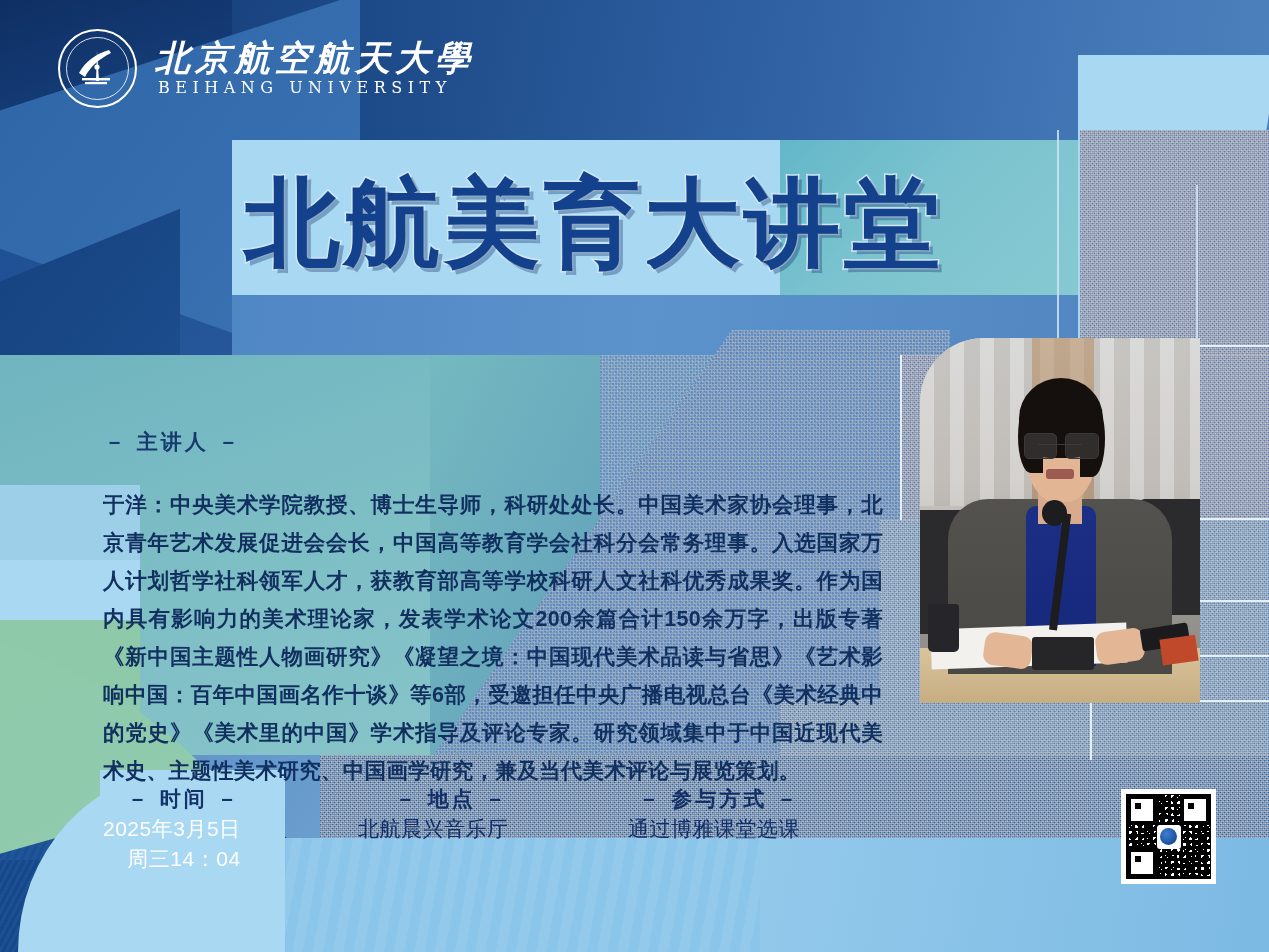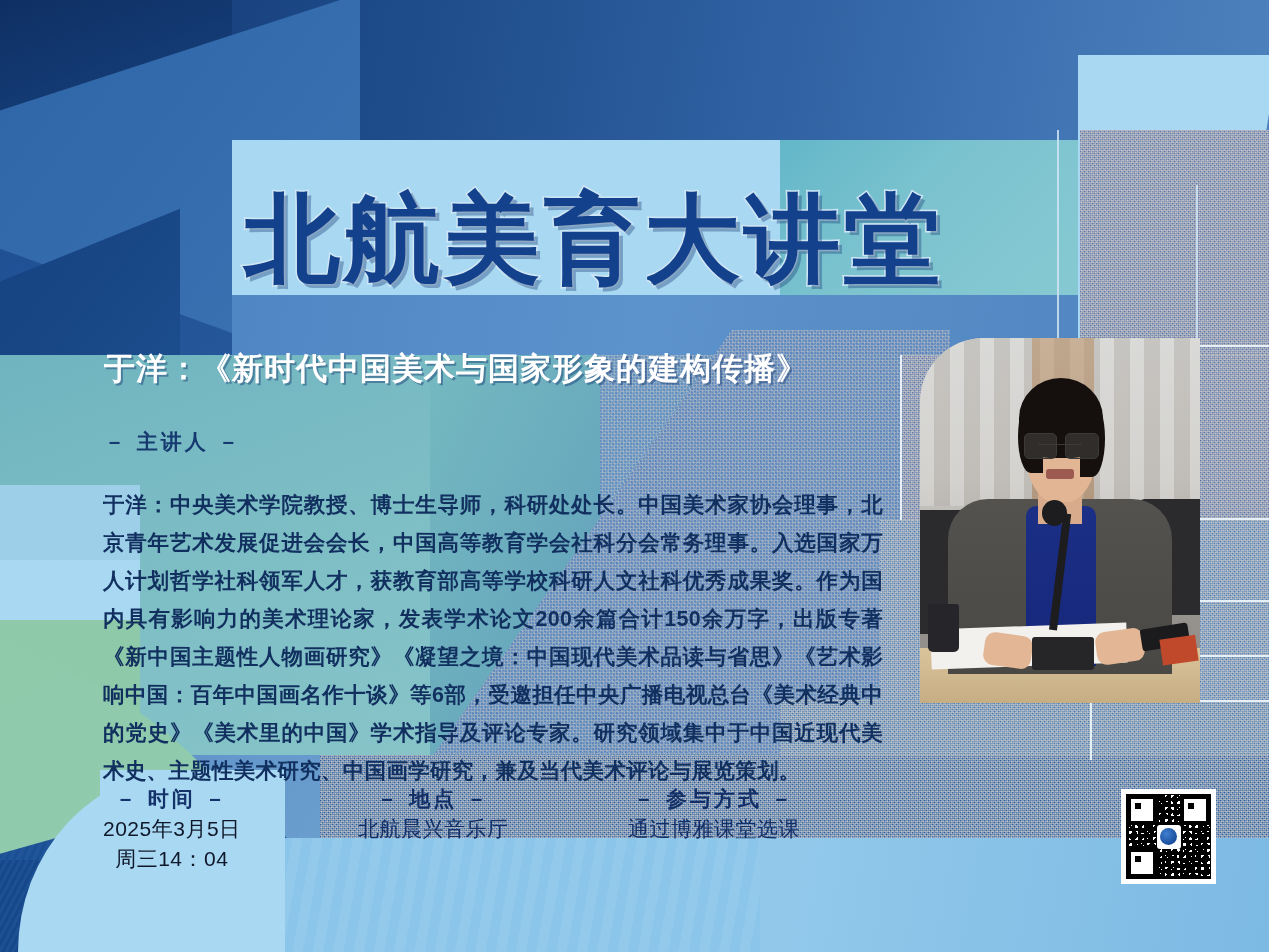--- a/index.html
+++ b/index.html
@@ -147,21 +147,21 @@
   .logo-cn{font-size:35px;font-weight:700;color:#fff;letter-spacing:5px;
     font-family:"DejaVu Serif","Liberation Serif",serif;font-style:italic;line-height:1.05;}
   .logo-en{font-size:16px;color:#fff;letter-spacing:5.5px;
     font-family:"DejaVu Serif","Liberation Serif",serif;padding-left:3px;}
 
   
   .main-title{position:absolute;left:244px;top:170px;font-size:96px;font-weight:700;
     color:#14418c;letter-spacing:4px;line-height:1.1;white-space:nowrap;
     -webkit-text-stroke:3px #cfe6f5;
     paint-order:stroke fill;
-    text-shadow:4px 4px 0 rgba(16,52,110,.35);margin-top:16px;}
+    text-shadow:4px 4px 0 rgba(16,52,110,.35);}
 
   
   .subtitle{position:absolute;left:104px;top:348px;font-size:31px;font-weight:700;color:#ffffff;
     letter-spacing:1px;white-space:nowrap;text-shadow:2px 2px 0 rgba(22,58,112,.45);}
 
   
   .sp-label{position:absolute;left:104px;top:428px;font-size:21px;font-weight:700;color:#163a70;
     letter-spacing:3px;}
 
   
@@ -205,23 +205,23 @@
     transform:rotate(7deg);transform-origin:bottom;}
   .ph-michead{position:absolute;left:43.5%;top:44.5%;width:9%;height:7%;background:#1d1d1f;border-radius:50%;}
   .ph-micbase{position:absolute;left:40%;bottom:9%;width:22%;height:9%;background:#262628;border-radius:3px;}
   .ph-cup{position:absolute;left:3%;bottom:14%;width:11%;height:13%;background:#26262a;border-radius:3px 3px 5px 5px;}
   .ph-phone{position:absolute;right:4%;bottom:15%;width:17%;height:6%;background:#1b1b1e;border-radius:3px;transform:rotate(-9deg);}
   .ph-red{position:absolute;right:1%;bottom:11%;width:13%;height:7%;background:#c0492c;transform:rotate(-8deg);}
   .ph-handL{position:absolute;left:23%;bottom:10%;width:17%;height:9%;background:#e3b795;border-radius:10px;transform:rotate(8deg);}
   .ph-handR{position:absolute;right:20%;bottom:11%;width:17%;height:9%;background:#e3b795;border-radius:10px;transform:rotate(-8deg);}
 
   
-  .info{position:absolute;display:flex;flex-direction:column;align-items:center;gap:2px;}
+  .info{position:absolute;display:flex;flex-direction:column;align-items:flex-end;gap:2px;}
   .info .hd{font-size:21px;font-weight:700;color:#14336b;letter-spacing:3px;white-space:nowrap;}
-  .info .ln{font-size:21px;font-weight:400;color:#0f172a;letter-spacing:.5px;white-space:nowrap;}
+  .info .ln{font-size:21px;font-weight:400;color:#ffffff;letter-spacing:.5px;white-space:nowrap;}
   #info-time{left:103px;top:785px;}
   #info-time .ln{font-size:21px;}
   #info-place{left:358px;top:785px;}
   #info-place .hd,#info-place .ln{color:#132f66;}
   #info-join{left:628px;top:785px;}
   #info-join .hd,#info-join .ln{color:#132f66;}
 
   
   .org{position:absolute;left:918px;top:786px;color:#ffffff;font-size:22px;font-weight:700;
     line-height:34px;letter-spacing:.5px;text-shadow:1.5px 1.5px 0 rgba(20,50,100,.5);}
@@ -300,24 +300,38 @@
     <div class="splitline" style="left:1090px;top:355px;width:2px;height:405px;"></div>
     <div class="splitline" style="left:1090px;top:518px;width:179px;height:2px;"></div>
     <div class="splitline" style="left:1090px;top:600px;width:179px;height:2px;"></div>
     <div class="splitline" style="left:1090px;top:655px;width:179px;height:2px;"></div>
     <div class="splitline" style="left:1090px;top:700px;width:179px;height:2px;"></div>
     <div class="splitline" style="left:900px;top:355px;width:2px;height:165px;"></div>
   </div>
 
   <div class="content">
 
+    <div class="logo-row">
+      <div class="logo-seal">
+        <svg class="seal-inner" viewBox="0 0 44 42">
+          <path d="M4 26 C10 15 20 7 34 3 L36 6 C24 12 15 20 10 30 Z" fill="#fff"></path>
+          <path d="M22 4 L24 34 L21 34 Z" fill="#fff"></path>
+          <rect x="7" y="31" width="28" height="2.4" fill="#fff"></rect>
+          <rect x="10" y="35" width="22" height="2.2" fill="#fff"></rect>
+          <circle cx="22" cy="20" r="2.6" fill="#fff"></circle>
+        </svg>
+      </div>
+      <div class="logo-text">
+        <div class="logo-cn">北京航空航天大學</div>
+        <div class="logo-en">BEIHANG UNIVERSITY</div>
+      </div>
+    </div>
 
     <div class="main-title">北航美育大讲堂</div>
 
-    <div class="subtitle">于洋：《新时代中国美术与国家形象的建构传播》</div>
 
     <div class="sp-label">－ 主讲人 －</div>
 
     <div class="body-text">于洋：中央美术学院教授、博士生导师，科研处处长。中国美术家协会理事，北京青年艺术发展促进会会长，中国高等教育学会社科分会常务理事。入选国家万人计划哲学社科领军人才，获教育部高等学校科研人文社科优秀成果奖。作为国内具有影响力的美术理论家，发表学术论文200余篇合计150余万字，出版专著《新中国主题性人物画研究》《凝望之境：中国现代美术品读与省思》《艺术影响中国：百年中国画名作十谈》等6部，受邀担任中央广播电视总台《美术经典中的党史》《美术里的中国》学术指导及评论专家。研究领域集中于中国近现代美术史、主题性美术研究、中国画学研究，兼及当代美术评论与展览策划。</div>
 
     <div class="photo">
       <div class="ph-wall"></div>
       <div class="ph-wall2"></div>
       <div class="ph-wood"></div>
       <div class="ph-chairL"></div>

